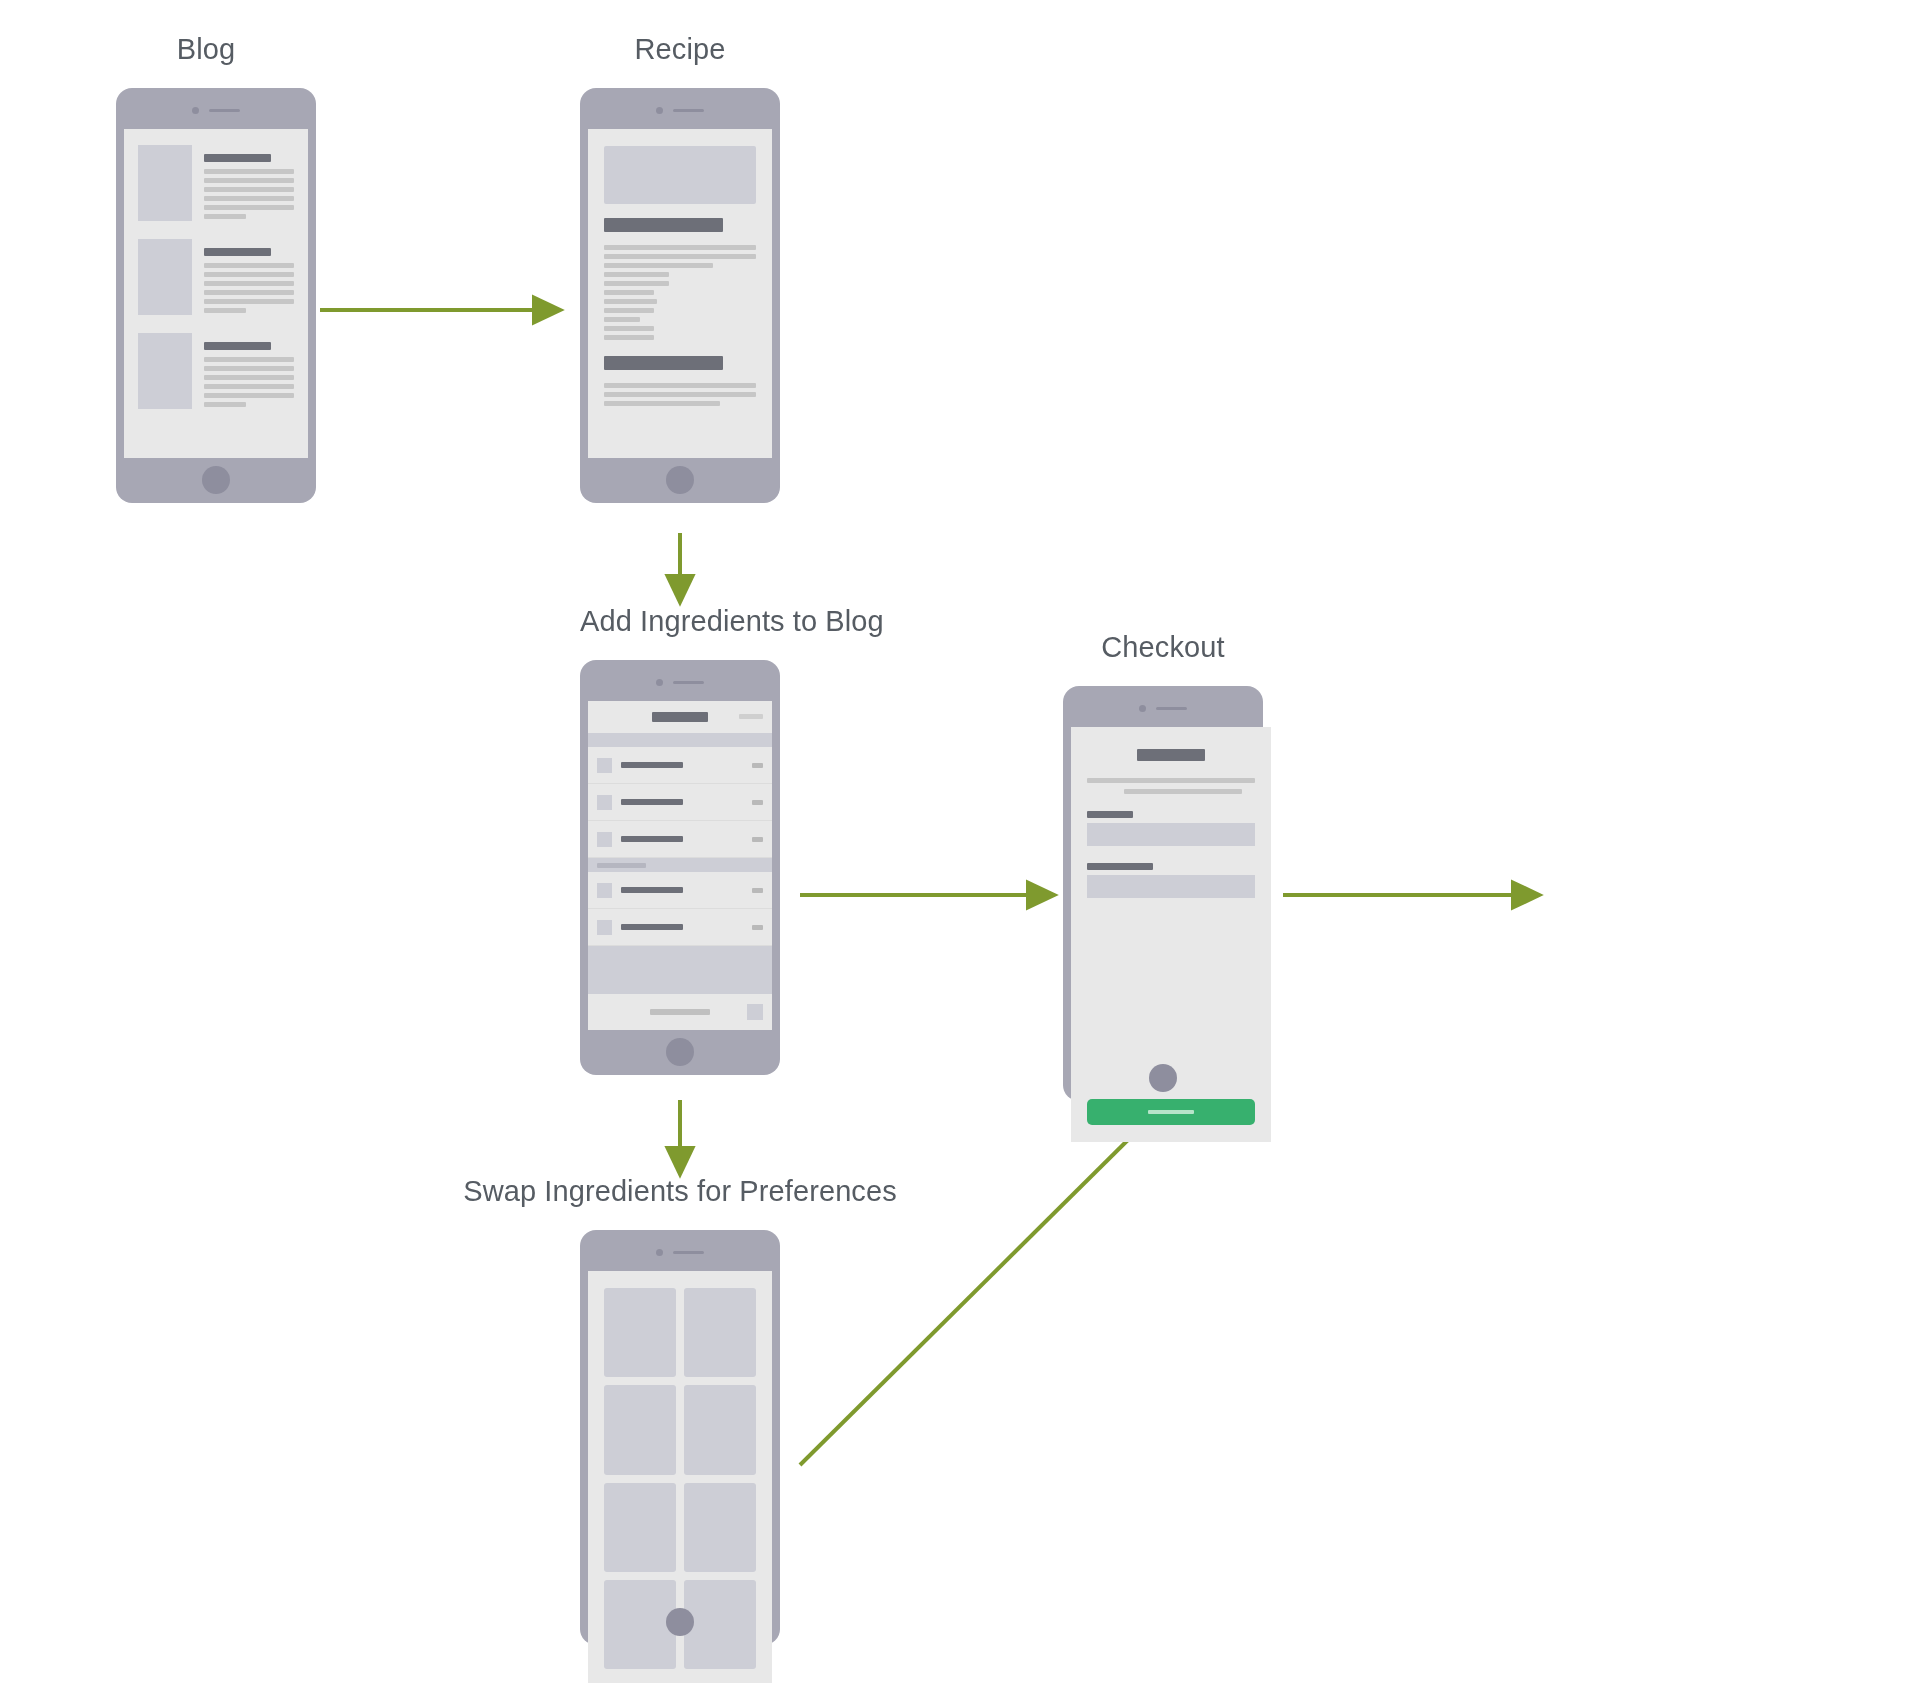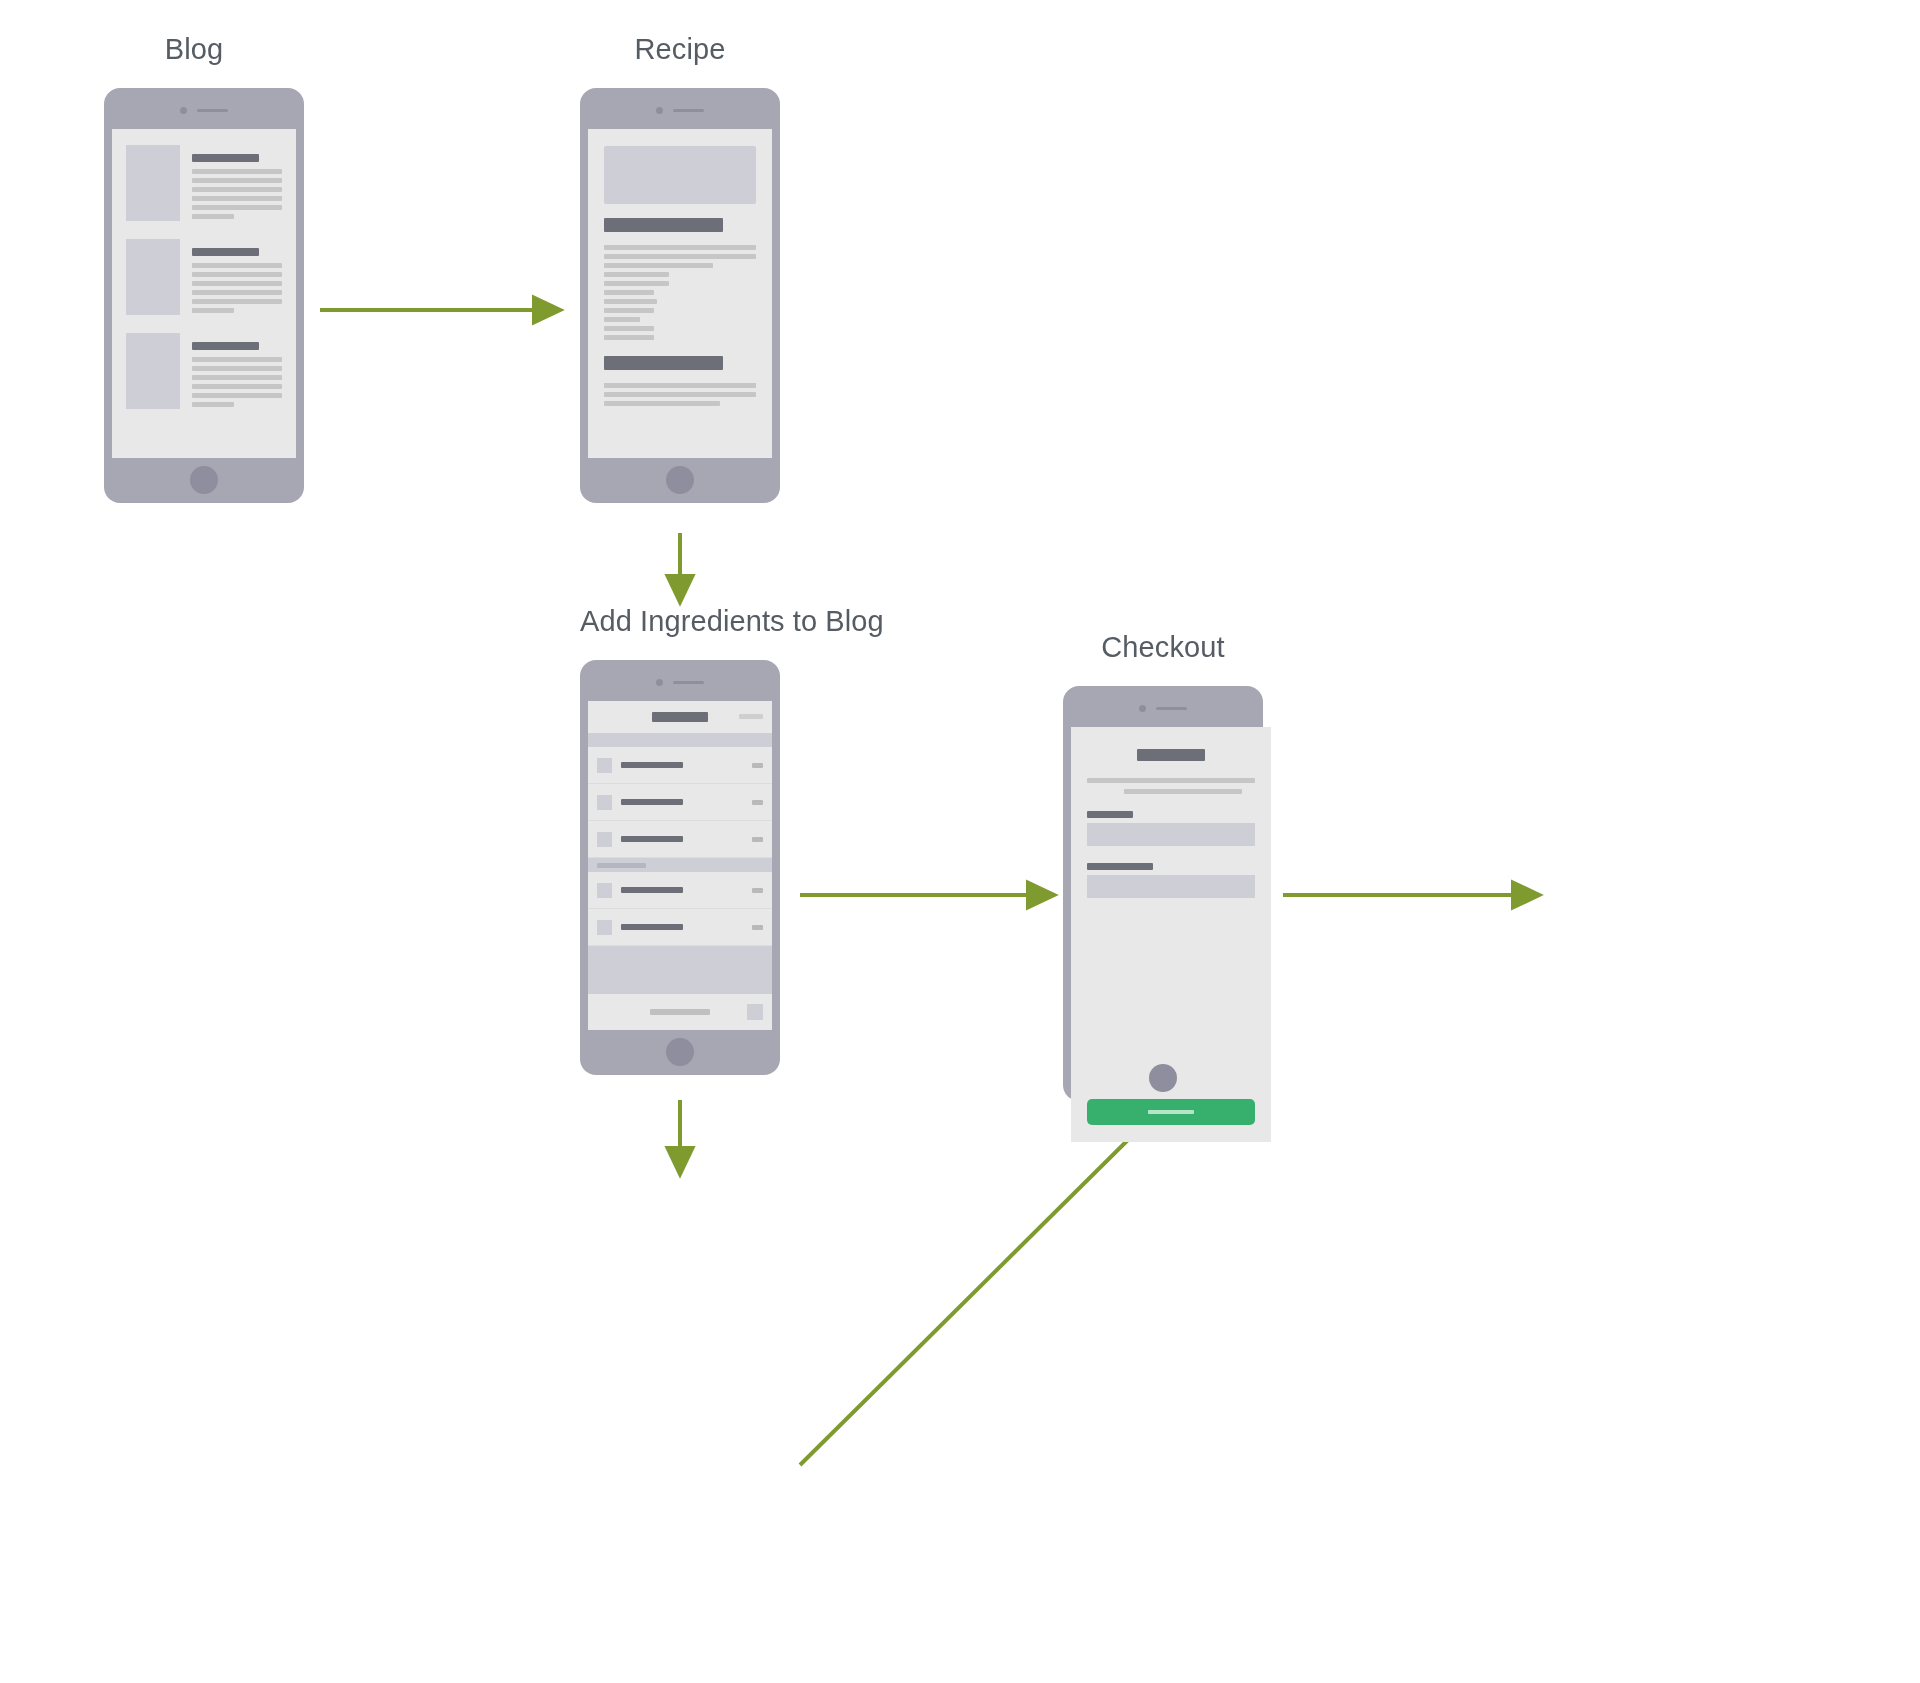--- a/index.html
+++ b/index.html
@@ -197,21 +197,21 @@
 
     <line x1="800" y1="895" x2="1030" y2="895" stroke="#7f9a2e" stroke-width="4" marker-end="url(#ah)"></line>
 
     <line x1="1283" y1="895" x2="1515" y2="895" stroke="#7f9a2e" stroke-width="4" marker-end="url(#ah)"></line>
 
     <line x1="680" y1="1100" x2="680" y2="1150" stroke="#7f9a2e" stroke-width="4" marker-end="url(#ah)"></line>
 
     <line x1="800" y1="1465" x2="1140" y2="1128" stroke="#7f9a2e" stroke-width="4" marker-end="url(#ah)"></line>
   </svg>
 
-  <div class="node" style="left:104px; top:33px; width:180px;">
+  <div class="node" style="left:116px; top:33px; width:180px;">
     <div class="node-label">Blog</div>
     <div class="phone">
       <div class="phone-speaker">
         <div class="phone-cam"></div>
         <div class="phone-grille"></div>
       </div>
       <div class="screen blog-screen">
         <div class="blog-item">
           <div class="blog-thumb blk"></div>
           <div class="blog-text">
@@ -357,14 +357,36 @@
         <div class="field-box"></div>
         <div class="pay-button">
           <div class="btxt"></div>
         </div>
       </div>
       <div class="phone-home"></div>
     </div>
   </div>
 
 
+  <div class="node" style="left:440px; top:1175px; width:480px;">
+    <div class="node-label">Swap Ingredients for Preferences</div>
+    <div class="phone">
+      <div class="phone-speaker">
+        <div class="phone-cam"></div>
+        <div class="phone-grille"></div>
+      </div>
+      <div class="screen swap-screen">
+        <div class="swap-grid">
+          <div class="swap-cell"></div>
+          <div class="swap-cell"></div>
+          <div class="swap-cell"></div>
+          <div class="swap-cell"></div>
+          <div class="swap-cell"></div>
+          <div class="swap-cell"></div>
+          <div class="swap-cell"></div>
+          <div class="swap-cell"></div>
+        </div>
+      </div>
+      <div class="phone-home"></div>
+    </div>
+  </div>
 
 </div>
 
 </body></html>

